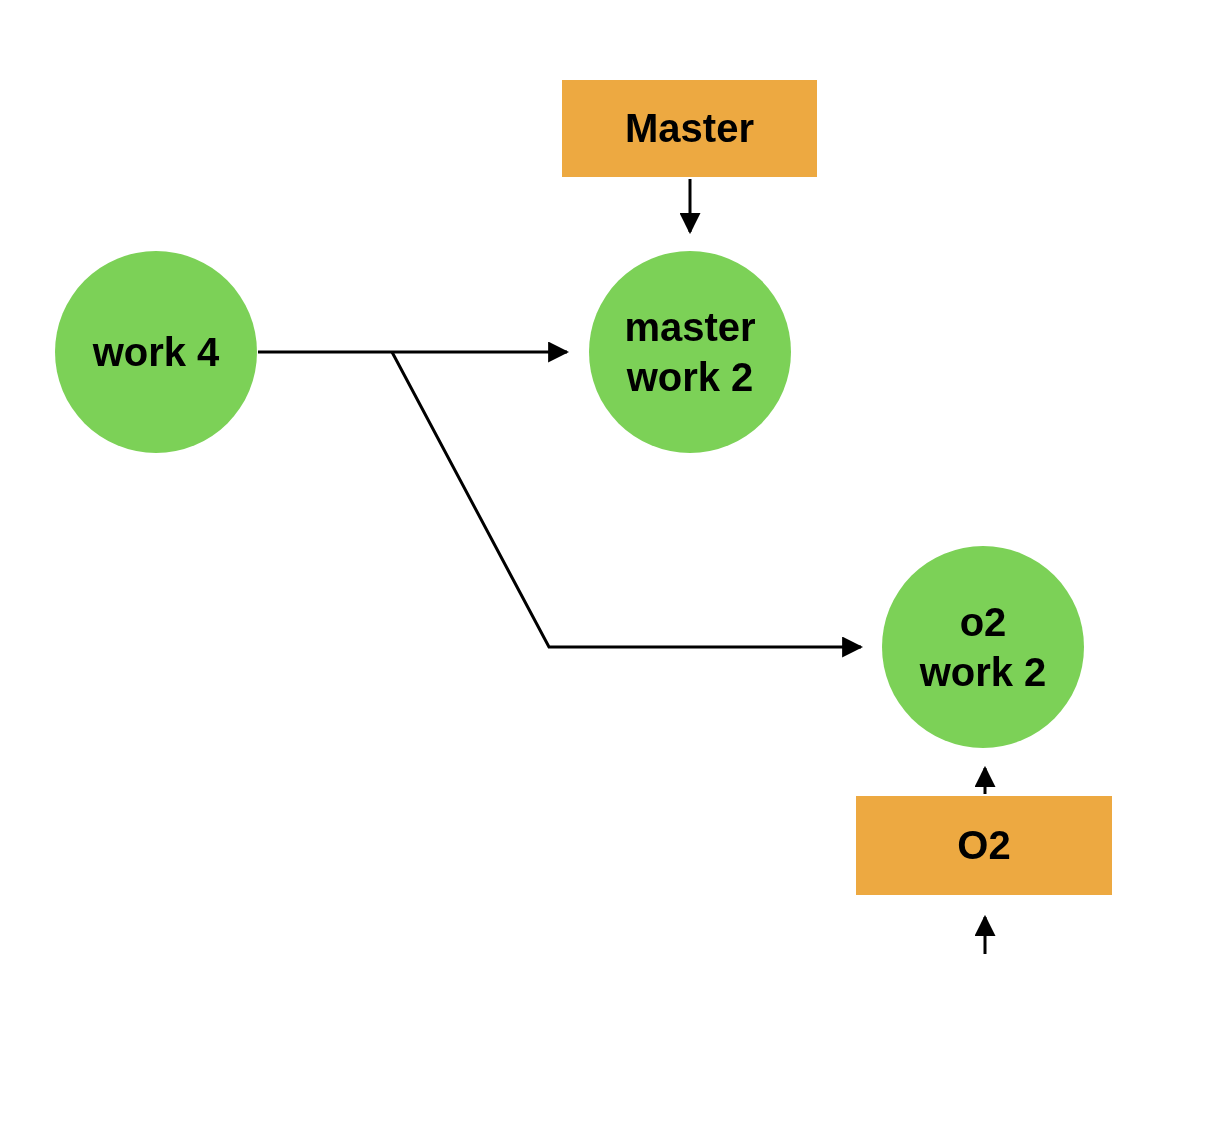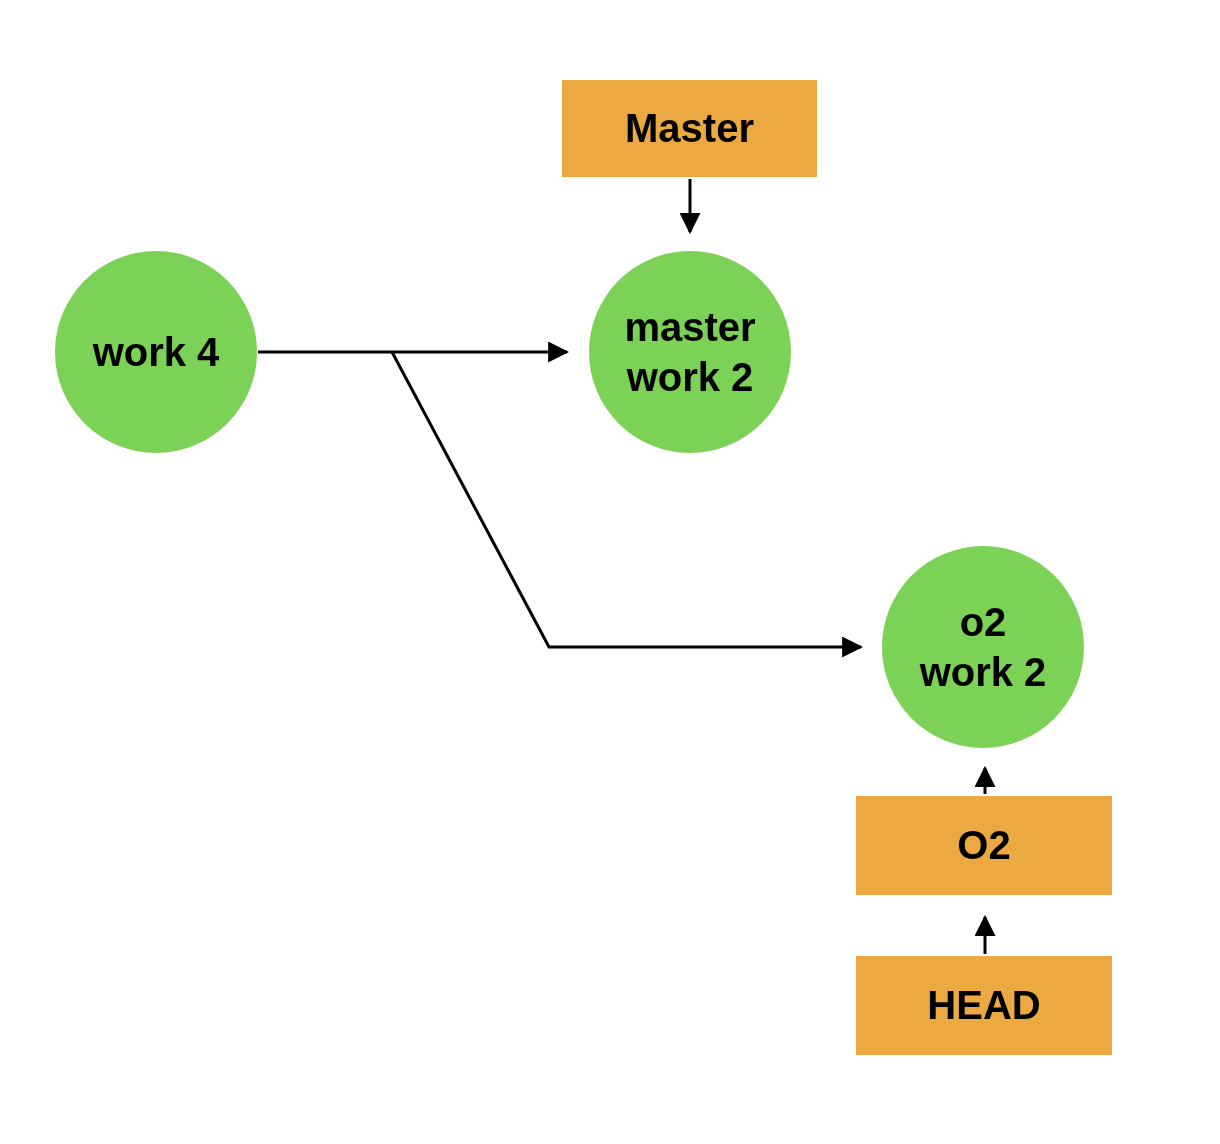--- a/index.html
+++ b/index.html
@@ -82,23 +82,20 @@
   </svg>
 
   <div class="label-box box-master">
     <span>Master</span>
   </div>
 
   <div class="label-box box-o2">
     <span>O2</span>
   </div>
 
-  <div class="label-box box-head">
-    <span>HEAD</span>
-  </div>
 
   <div class="node-circle circle-work1">
     <span>work 4</span>
   </div>
 
   <div class="node-circle circle-mw2">
     <span>master</span>
     <span>work 2</span>
   </div>
 

